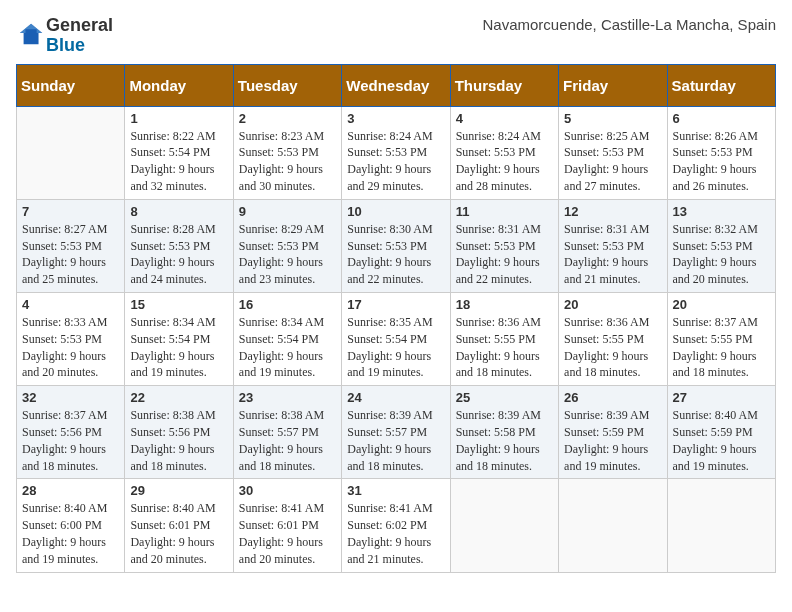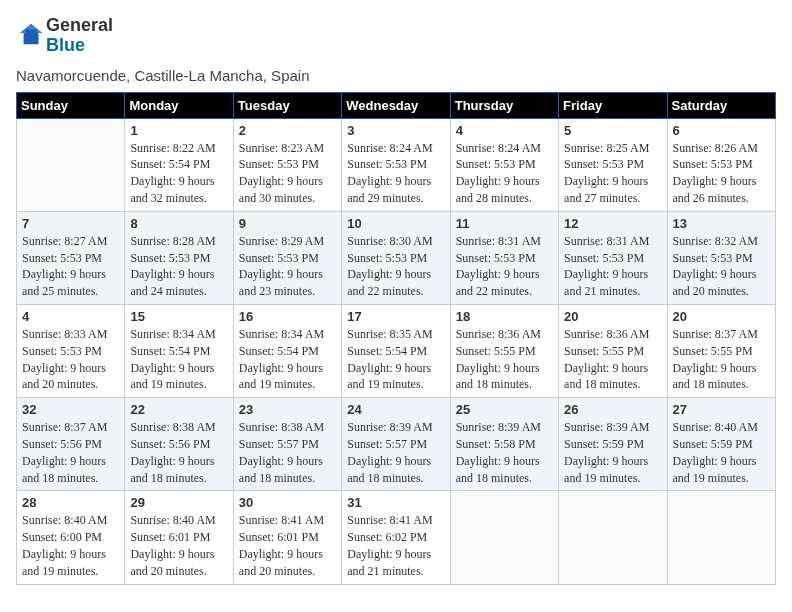--- a/index.html
+++ b/index.html
@@ -8,21 +8,20 @@
       background: #fff;
       width: 792px;
       min-height: 612px;
       padding: 16px;
     }
     .header {
       display: flex;
       justify-content: space-between;
       align-items: flex-start;
       margin-bottom: 6px;
-      flex-direction: column;
     }
     .logo {
       display: flex;
       align-items: center;
       gap: 0;
     }
     .logo-text {
       font-size: 18px;
       font-weight: bold;
       line-height: 1.1;
@@ -39,33 +38,32 @@
     }
     .month-title {
       font-size: 32px;
       font-weight: bold;
       color: #222;
       line-height: 1.1;
     }
     .location {
       font-size: 15px;
       color: #444;
-      margin-top: 11px;
     }
     .calendar {
       width: 100%;
       border-collapse: collapse;
       margin-top: 8px;
     }
     .calendar th {
-      background: #000000;
+      background: #a16207;
       color: #fff;
-      font-size: 13px;
-      font-weight: bold;
-      padding: 5px 4px;
+      font-size: 15px;
+      font-weight: bold;
+      padding: 12px 4px;
       text-align: left;
       border: 1px solid #1a5fb4;
     }
     .calendar td {
       border: 1px solid #ccc;
       vertical-align: top;
       padding: 4px 5px;
       font-size: 11px;
       color: #333;
       width: calc(100% / 7);

